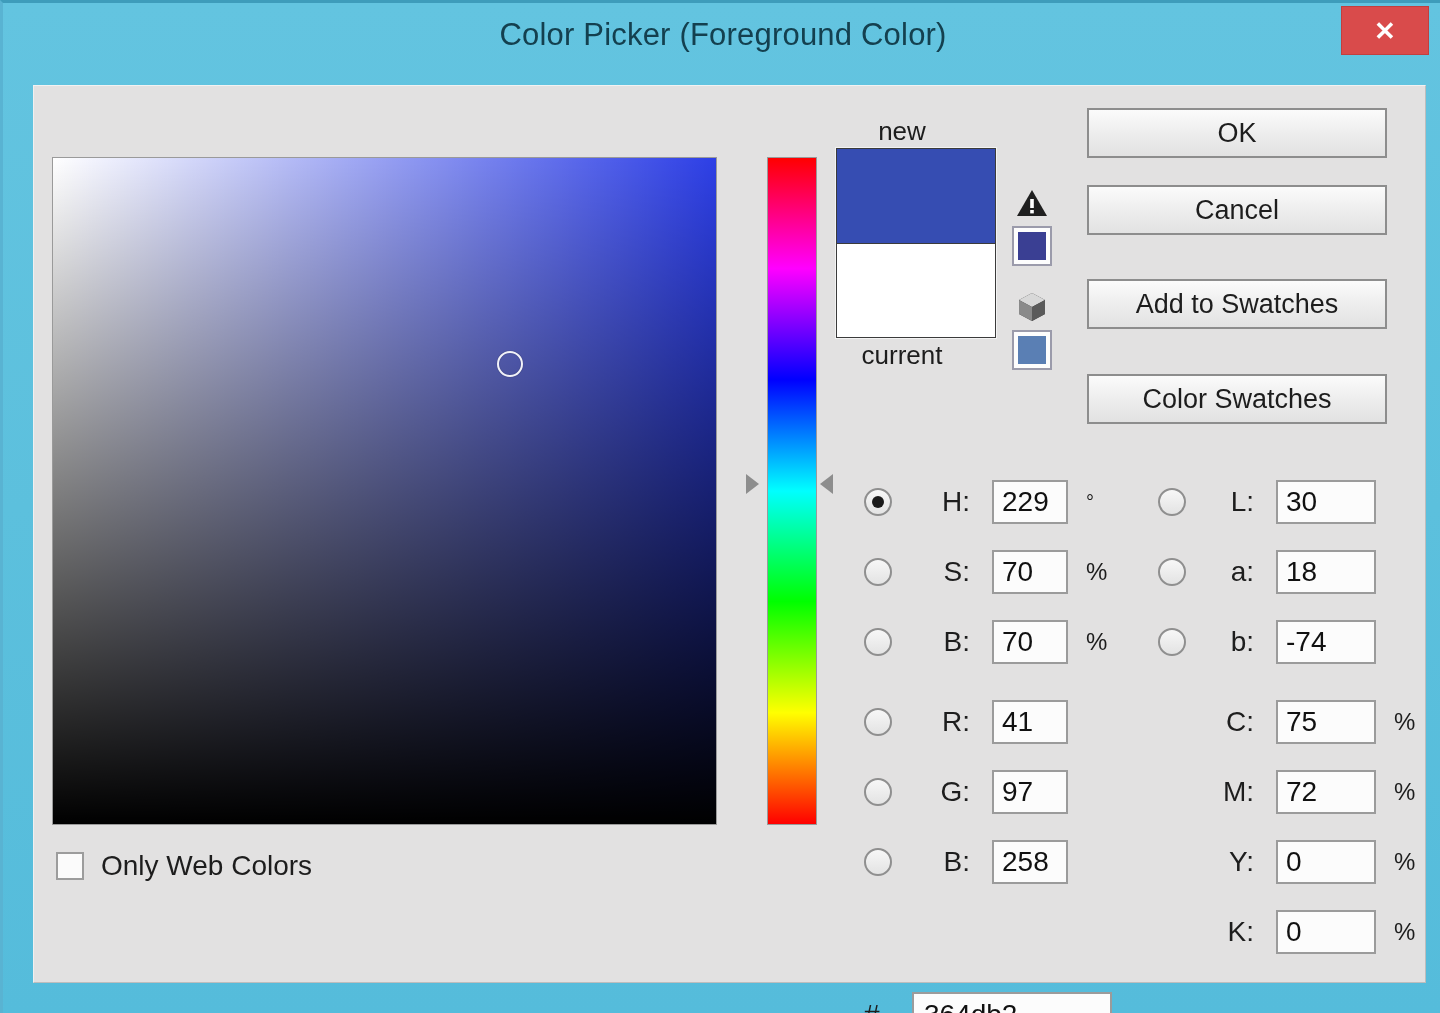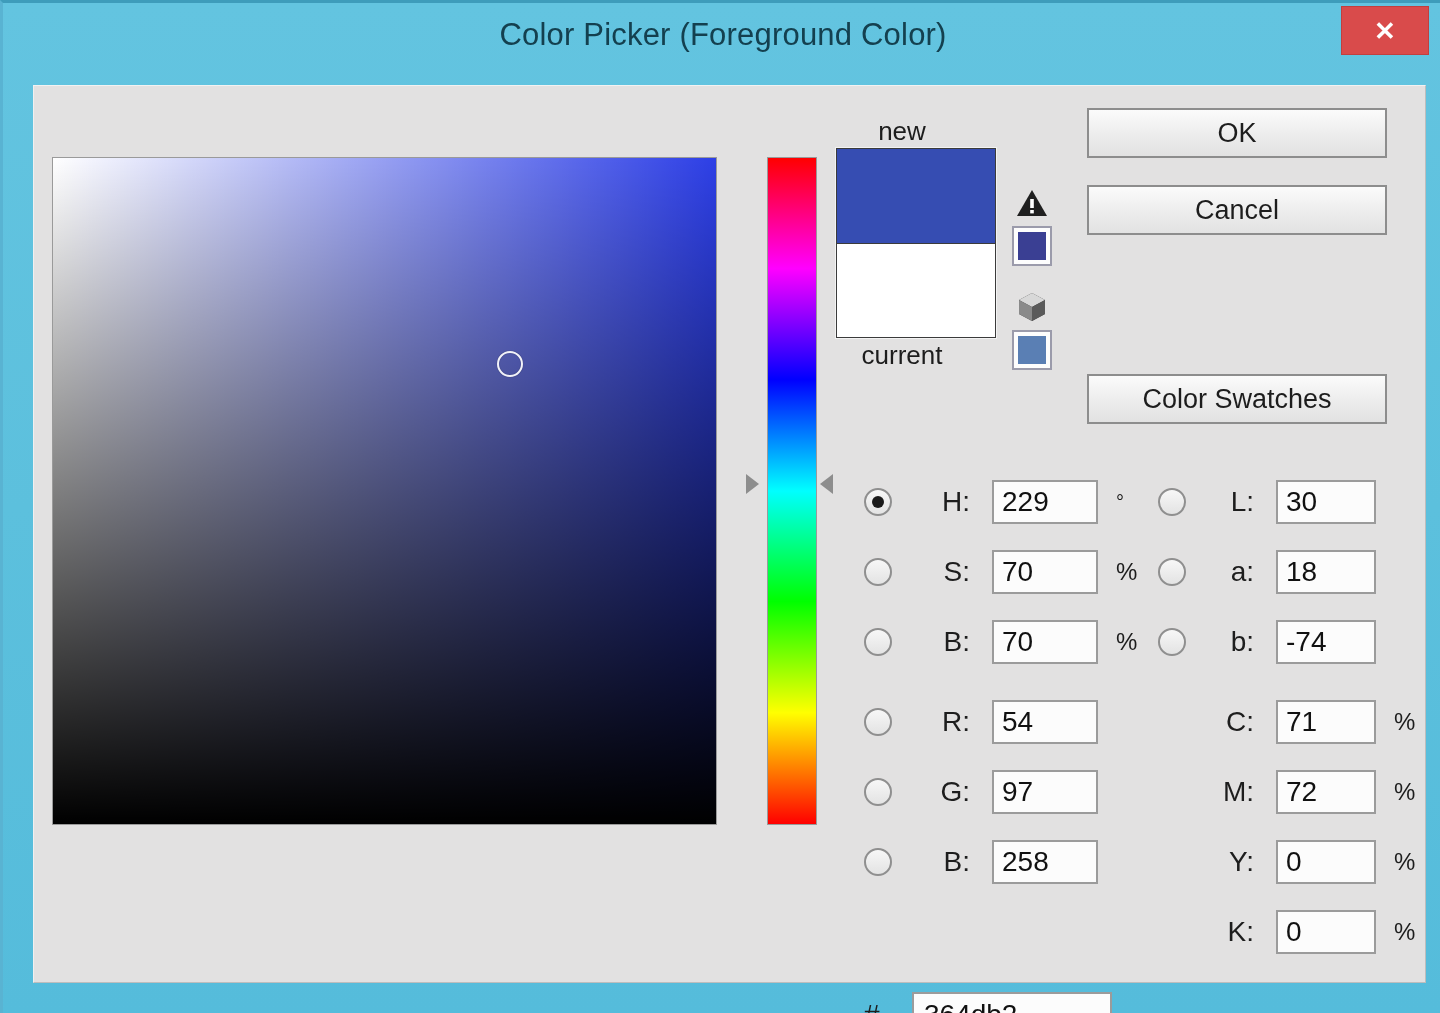--- a/index.html
+++ b/index.html
@@ -323,21 +323,21 @@
     flex: 0 0 auto;
     white-space: nowrap;
   }
   .deg { font-size: 20px; }
 
   
   .col-left  { left: 830px; }
   .col-right { left: 1124px; }
 
   .col-left .fld-label  { width: 54px; margin-left: 24px; }
-  .col-left .fld-input  { width: 106px; margin-left: 22px; }
+  .col-left .fld-input  { width: 76px; margin-left: 22px; }
   .col-left .fld-unit   { margin-left: 18px; }
 
   .col-right .fld-label { width: 46px; margin-left: 22px; }
   .col-right .fld-input { width: 100px; margin-left: 22px; }
   .col-right .fld-unit  { margin-left: 18px; }
 
   
   .no-radio .spacer { width: 28px; flex: 0 0 auto; }
 
   
@@ -388,20 +388,24 @@
       <div class="grad-black"></div>
       <div id="sb-marker" style="left: calc(69% - 13px); top: calc(31% - 13px);"></div>
     </div>
 
     <div id="hue-slider-wrap">
       <div id="hue-slider"></div>
       <div class="hue-arrow" id="hue-arrow-left" style="top: calc(49% - 10px);"></div>
       <div class="hue-arrow" id="hue-arrow-right" style="top: calc(49% - 10px);"></div>
     </div>
 
+    <div id="webcolors-row">
+      <span id="webcolors-box"></span>
+      <span id="webcolors-label">Only Web Colors</span>
+    </div>
 
     <div id="preview-block">
       <div id="label-new">new</div>
       <div id="preview-swatches">
         <div id="swatch-new" style="background: rgb(54, 77, 178);"></div>
         <div id="swatch-current" style="background: rgb(255, 255, 255);"></div>
       </div>
       <div id="label-current">current</div>
     </div>
 
@@ -425,20 +429,21 @@
           <path d="M29 9 L29 23 L16 30 L16 16 Z" fill="#5a5a5a"></path>
         </svg>
       </div>
       <div class="warn-swatch" id="websafe-proof">
         <i style="background: rgb(90, 127, 180);"></i>
       </div>
     </div>
 
     <div class="btn" id="btn-cancel">Cancel</div>
     <div class="btn" id="btn-ok">OK</div>
+    <div class="btn" id="btn-add">Add to Swatches</div>
     <div class="btn" id="btn-libs">Color Swatches</div>
 
     <div id="rows-host">
         <div class="field-row col-left" style="top: 392px;">
           <span class="radio checked"></span>
           <span class="fld-label">H:</span>
           <span class="fld-input">229</span>
           <span class="fld-unit deg">°</span>
         </div>
         <div class="field-row col-left" style="top: 462px;">
@@ -449,21 +454,21 @@
         </div>
         <div class="field-row col-left" style="top: 532px;">
           <span class="radio"></span>
           <span class="fld-label">B:</span>
           <span class="fld-input">70</span>
           <span class="fld-unit">%</span>
         </div>
         <div class="field-row col-left" style="top: 612px;">
           <span class="radio"></span>
           <span class="fld-label">R:</span>
-          <span class="fld-input">54</span>
+          <span class="fld-input">41</span>
           <span class="fld-unit"></span>
         </div>
         <div class="field-row col-left" style="top: 682px;">
           <span class="radio"></span>
           <span class="fld-label">G:</span>
           <span class="fld-input">97</span>
           <span class="fld-unit"></span>
         </div>
         <div class="field-row col-left" style="top: 752px;">
           <span class="radio"></span>
@@ -485,21 +490,21 @@
         </div>
         <div class="field-row col-right" style="top: 532px;">
           <span class="radio"></span>
           <span class="fld-label">b:</span>
           <span class="fld-input">-74</span>
           <span class="fld-unit"></span>
         </div>
         <div class="field-row col-right no-radio" style="top: 612px;">
           <span class="spacer"></span>
           <span class="fld-label">C:</span>
-          <span class="fld-input">71</span>
+          <span class="fld-input">75</span>
           <span class="fld-unit">%</span>
         </div>
         <div class="field-row col-right no-radio" style="top: 682px;">
           <span class="spacer"></span>
           <span class="fld-label">M:</span>
           <span class="fld-input">72</span>
           <span class="fld-unit">%</span>
         </div>
         <div class="field-row col-right no-radio" style="top: 752px;">
           <span class="spacer"></span>

